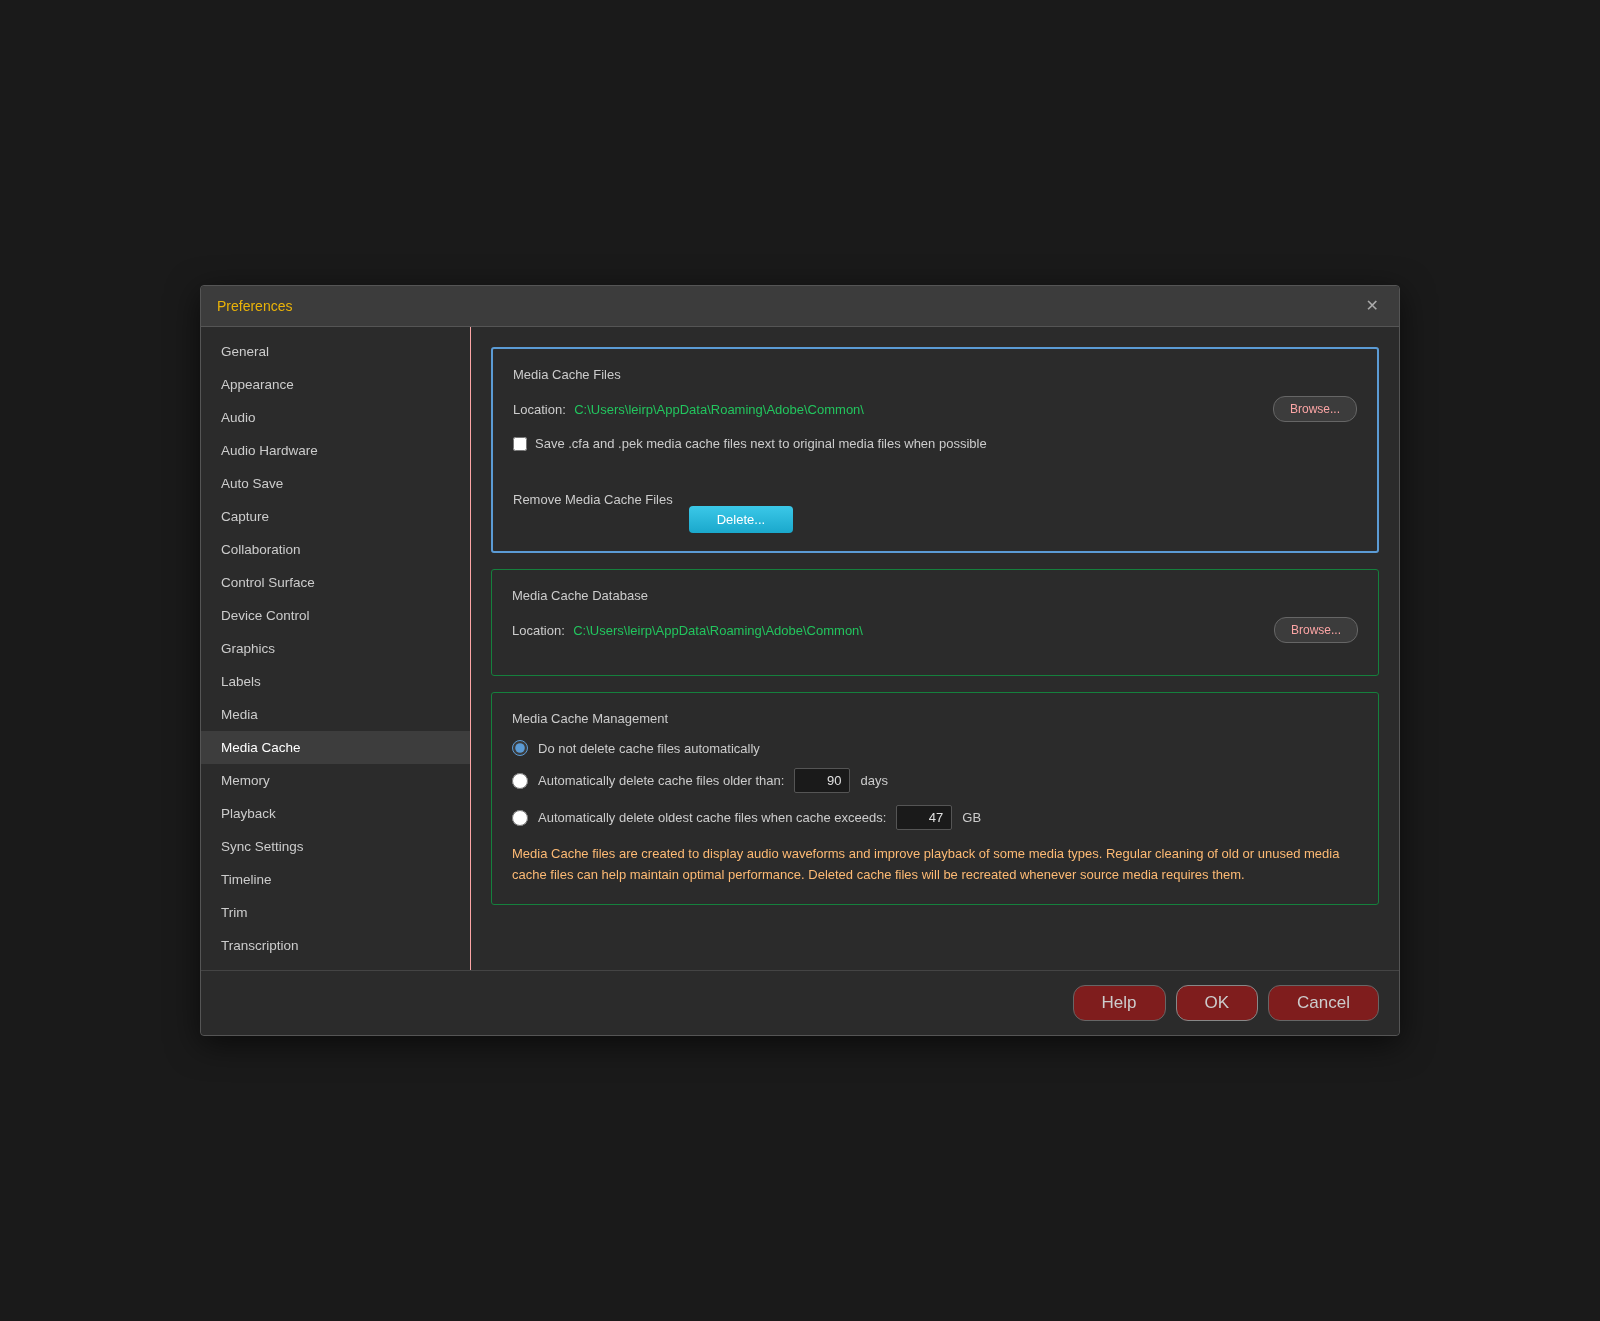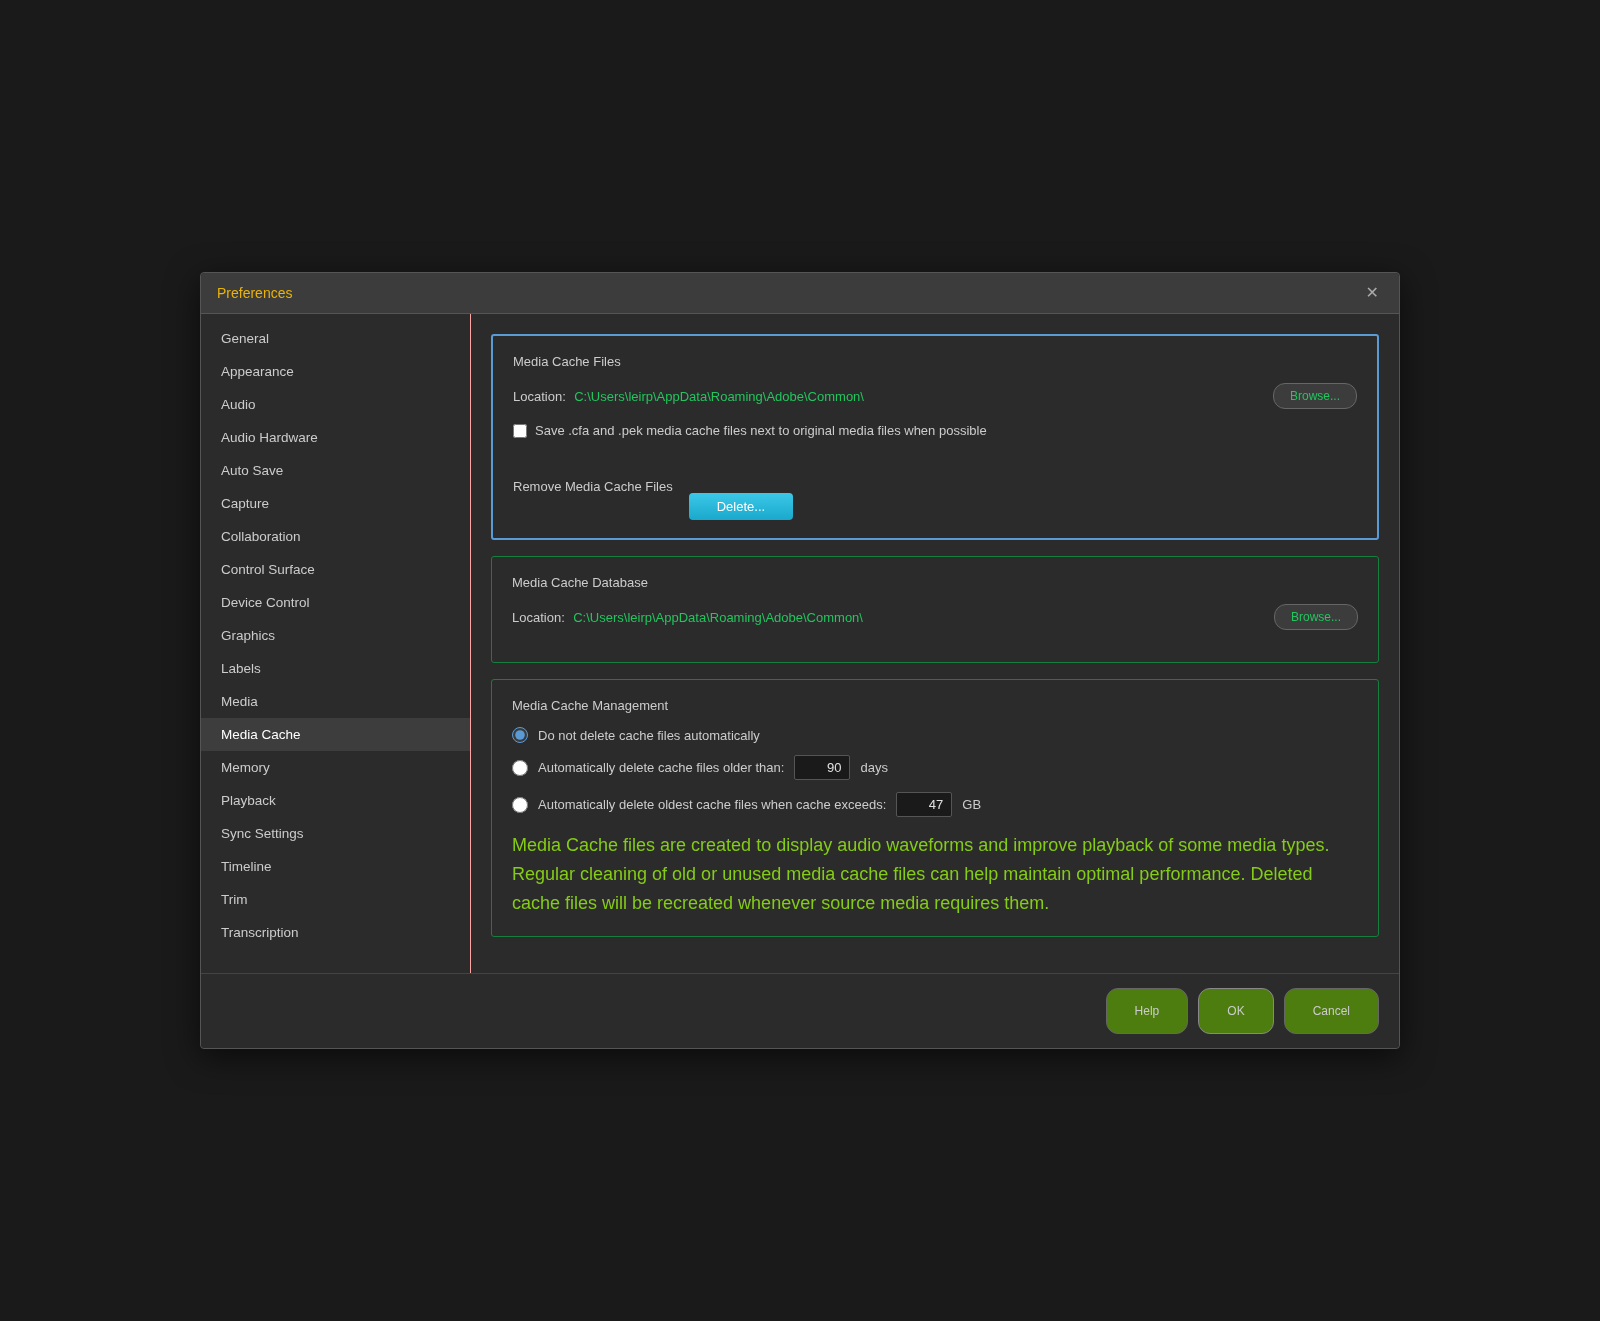--- a/index.html
+++ b/index.html
@@ -117,21 +117,21 @@
     .location-path {
       color: #22c55e;
       font-size: 13px;
       margin-left: 4px;
     }
 
     .browse-btn {
       background: #3c3c3c;
       border: 1px solid #666;
       border-radius: 12px;
-      color: #22c55e;
+      color: #fca5a5;
       font-size: 12px;
       padding: 5px 16px;
       cursor: pointer;
       white-space: nowrap;
     }
 
     .checkbox-row {
       display: flex;
       align-items: center;
       margin-bottom: 14px;
@@ -207,43 +207,43 @@
       text-align: right;
       border-radius: 2px;
     }
 
     .radio-unit {
       color: #cccccc;
       font-size: 13px;
     }
 
     .info-text {
-      color: #84cc16;
-      font-size: 18px;
+      color: #fdba74;
+      font-size: 13px;
       line-height: 1.6;
       margin-top: 14px;
     }
 
     .dialog-footer {
       display: flex;
       justify-content: flex-end;
       gap: 10px;
       padding: 14px 20px;
       background: #2b2b2b;
       border-top: 1px solid #444;
       border-radius: 0 0 4px 4px;
     }
 
     .footer-btn {
-      background: #4d7c0f;
+      background: #7f1d1d;
       border: 1px solid #666;
       border-radius: 12px;
       color: #cccccc;
-      font-size: 12px;
-      padding: 15px 28px;
+      font-size: 17px;
+      padding: 7px 28px;
       cursor: pointer;
     }
 
     .footer-btn.ok {
       border-color: #888;
     }
   </style>
 </head>
 <body>
 

